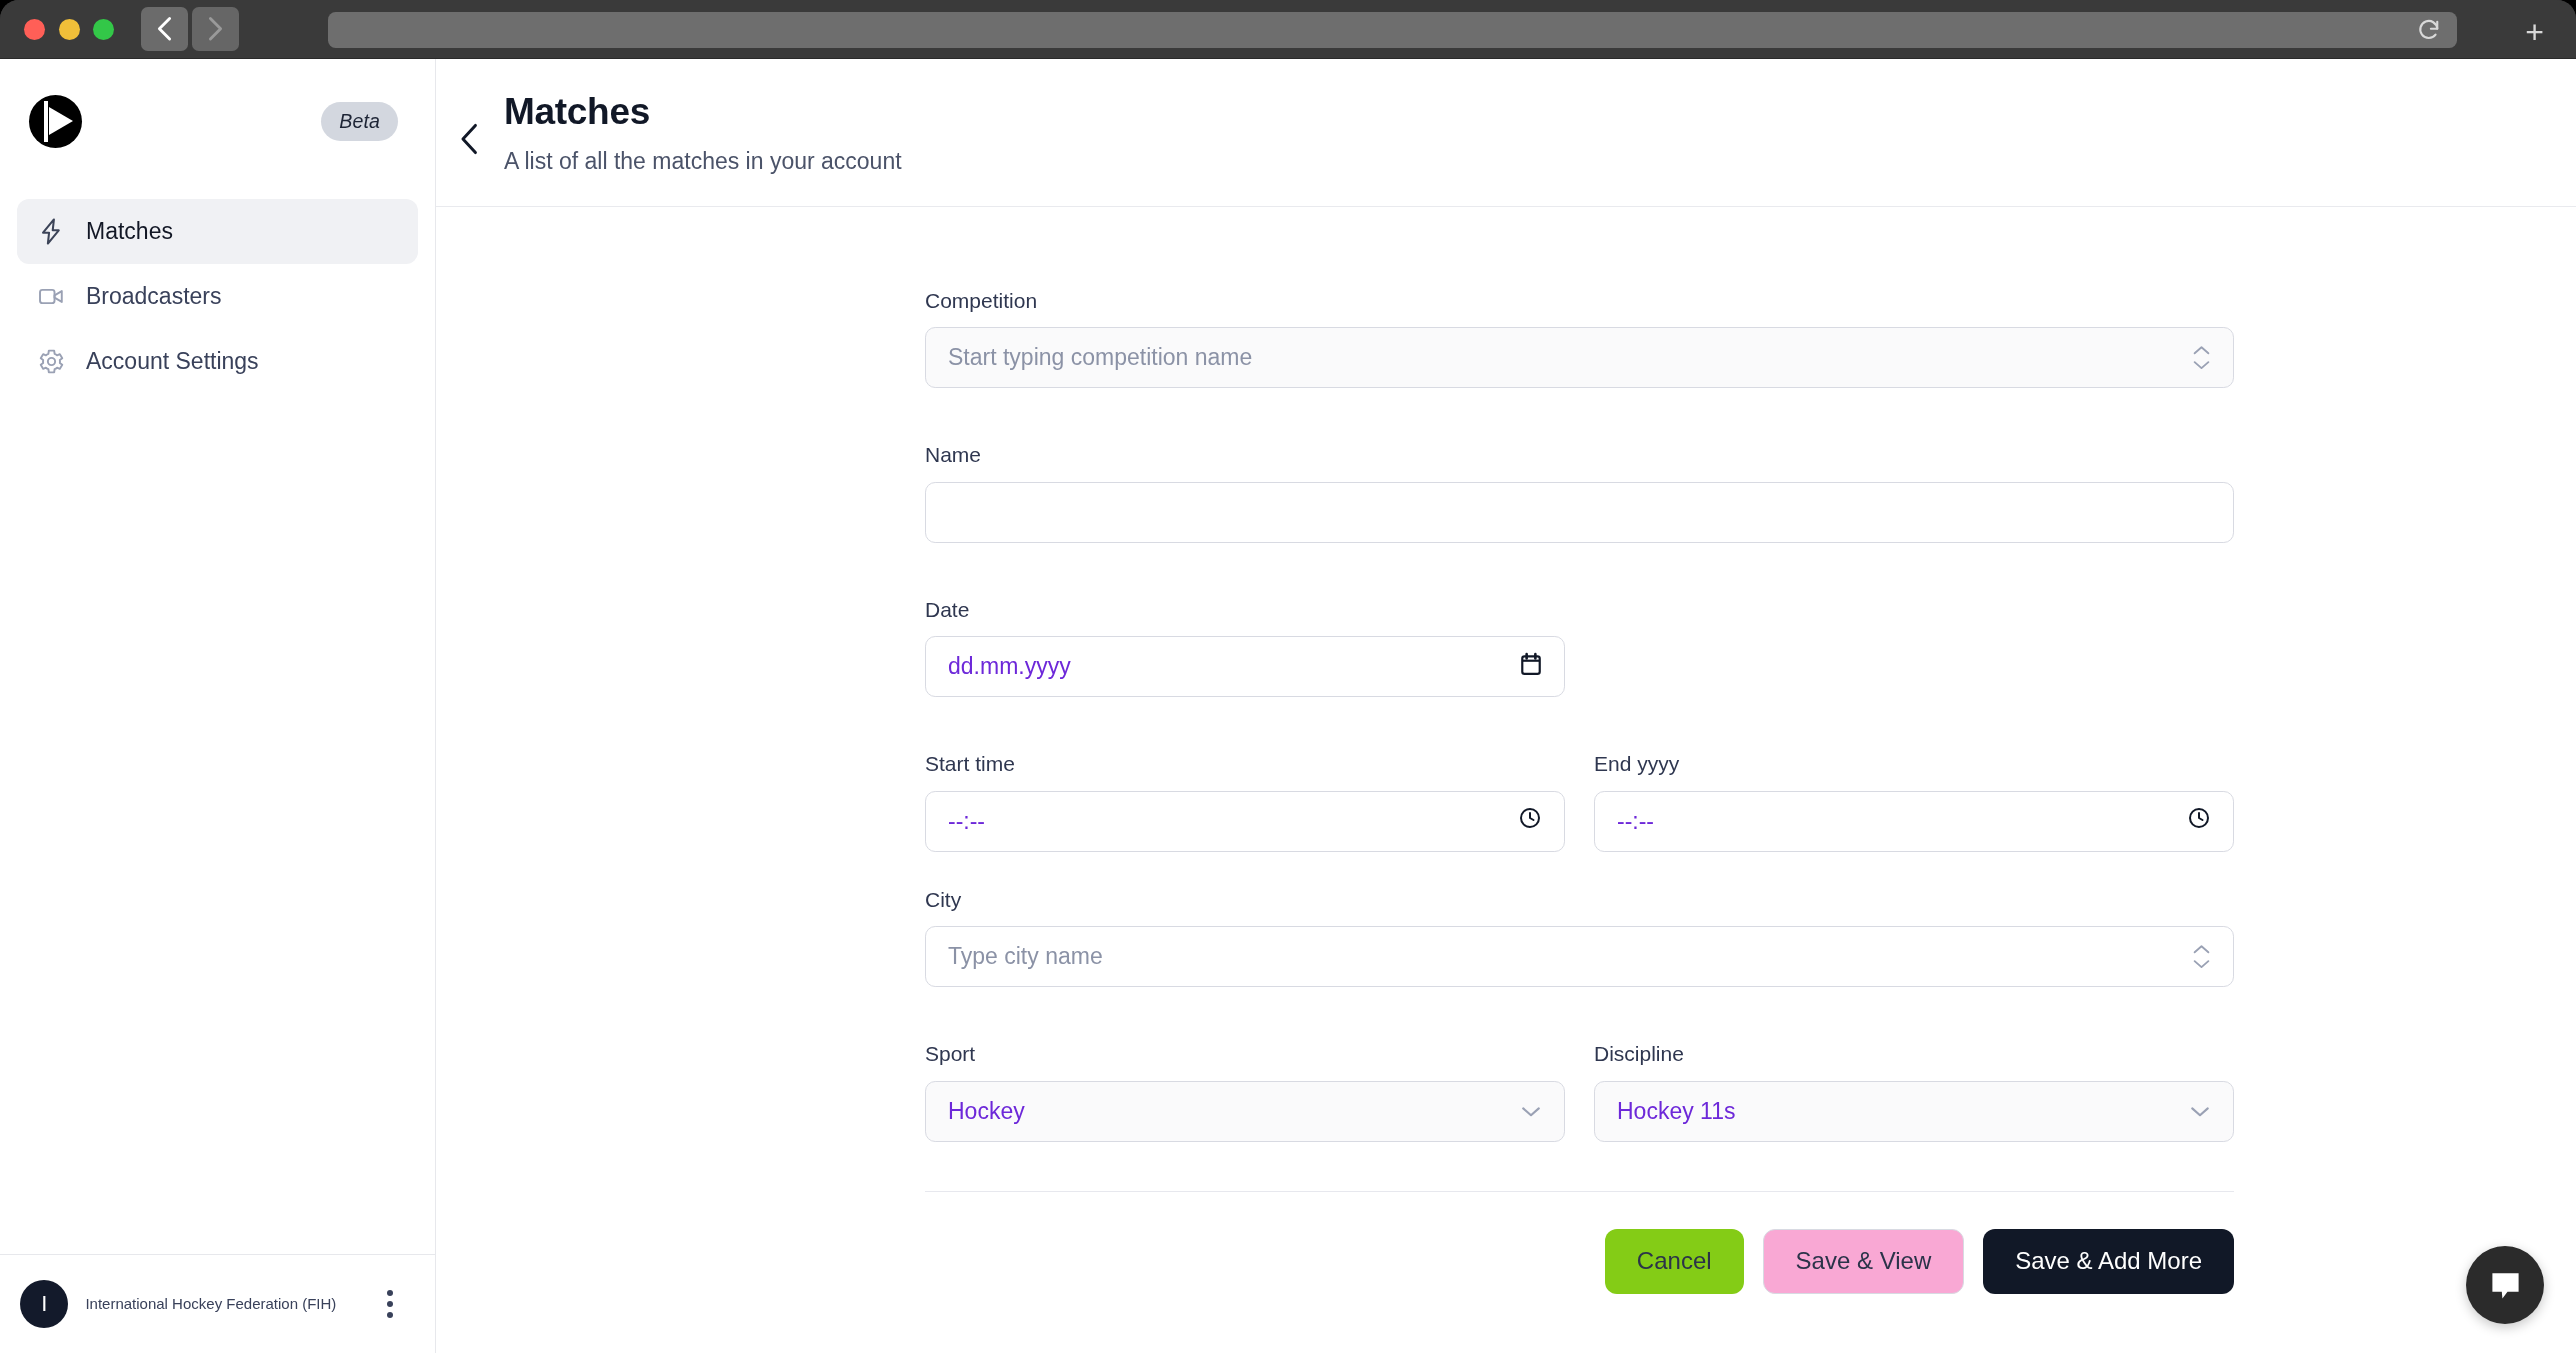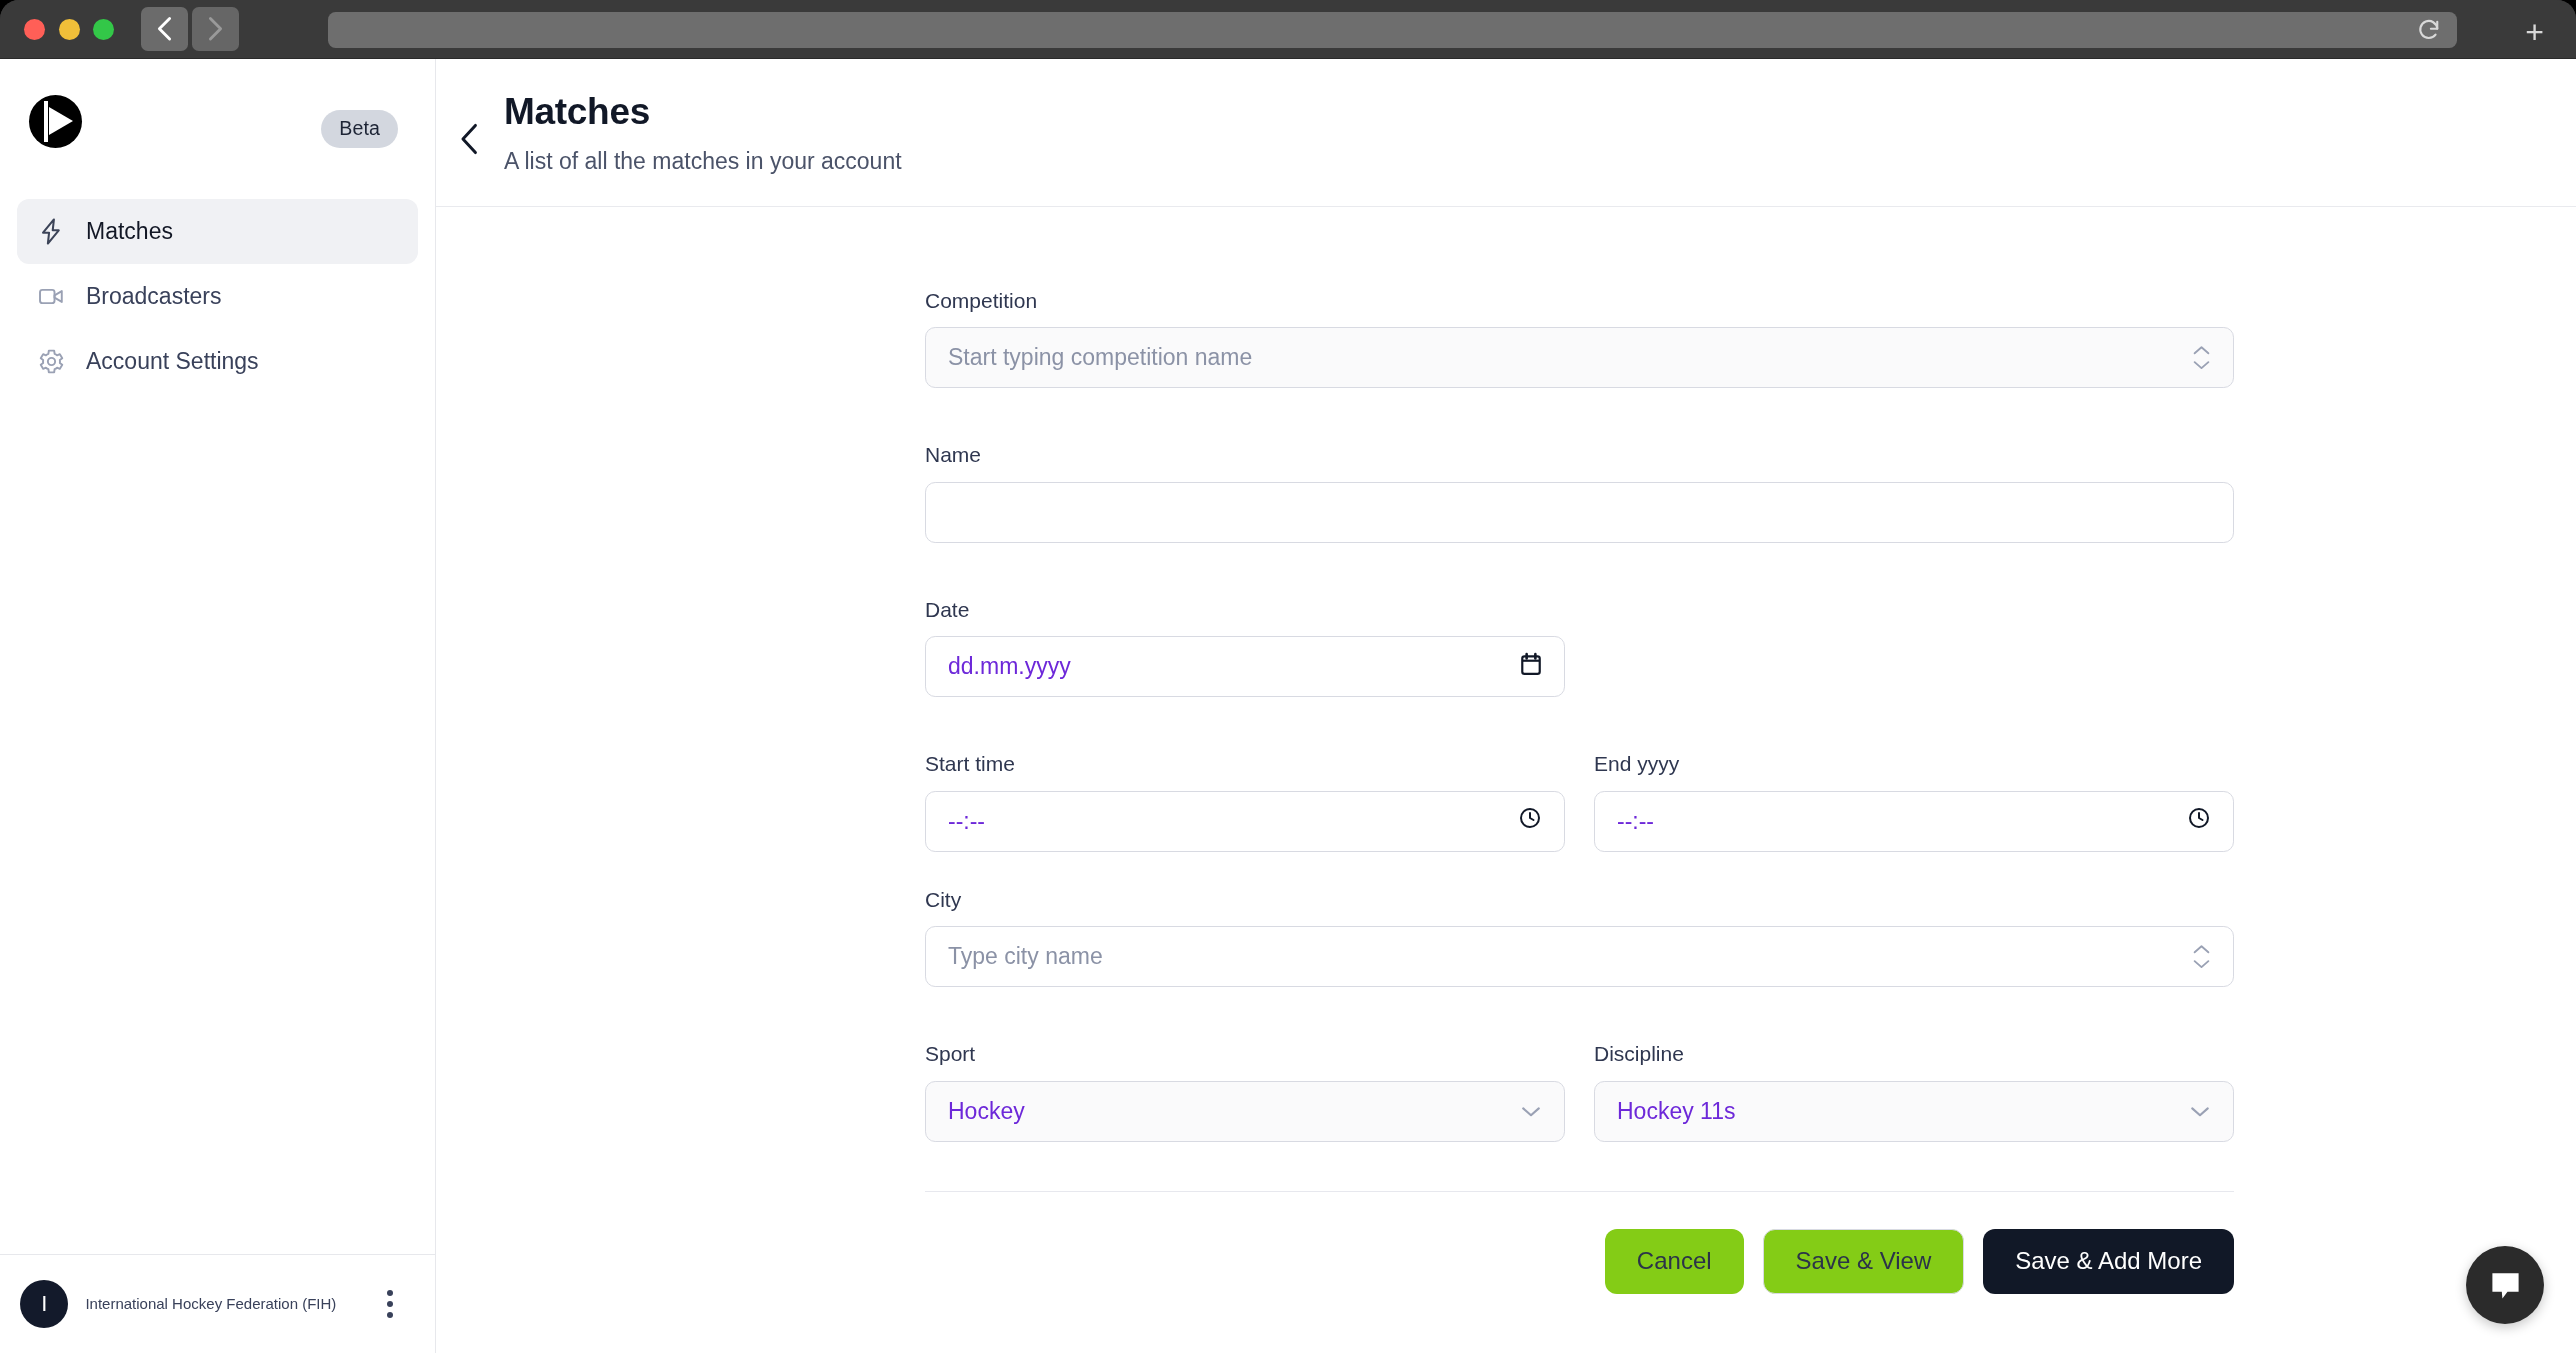--- a/index.html
+++ b/index.html
@@ -60,22 +60,23 @@
 
   
   .sidebar {
     width: 436px; flex: 0 0 436px;
     background: #ffffff;
     border-right: 0.9px solid #e7e8ec;
     display: flex; flex-direction: column;
     position: relative;
   }
   .sidebar-top {
-    display: flex; align-items: flex-end; justify-content: space-between;
+    display: flex; align-items: center; justify-content: space-between;
     padding: 36px 37px 0 29px;
+    font-style: italic;
   }
   .logo {
     width: 53px; height: 53px; border-radius: 50%;
     background: #000; position: relative; flex: 0 0 53px;
   }
   .logo::before {
     content: ""; position: absolute; left: 15.3px; top: 6px;
     width: 3.4px; height: 41px; background: #fff;
   }
   .logo::after {
@@ -181,21 +182,21 @@
     width: 1309px; margin-left: 489px;
     display: flex; justify-content: flex-end; align-items: center; gap: 19px;
     padding: 37px 0 34px 0;
   }
   .btn {
     height: 65px; border-radius: 12px; font-size: 24px;
     display: flex; align-items: center; justify-content: center;
     padding: 0 32px; cursor: pointer; white-space: nowrap;
   }
   .btn.ghost { background: #84cc16; color: #2b3349; }
-  .btn.outline { background: #84cc16; color: #2b3349; border: 0.9px solid #d8dae2; }
+  .btn.outline { background: #f9a8d4; color: #2b3349; border: 0.9px solid #d8dae2; }
   .btn.primary { background: #111827; color: #fff; }
 
   .chat-fab {
     position: absolute; right: 32px; bottom: 29px;
     width: 78px; height: 78px; border-radius: 50%;
     background: #2b2b2b;
     display: flex; align-items: center; justify-content: center;
     box-shadow: 0 3.4px 12px rgba(0,0,0,.22);
   }
 </style>

